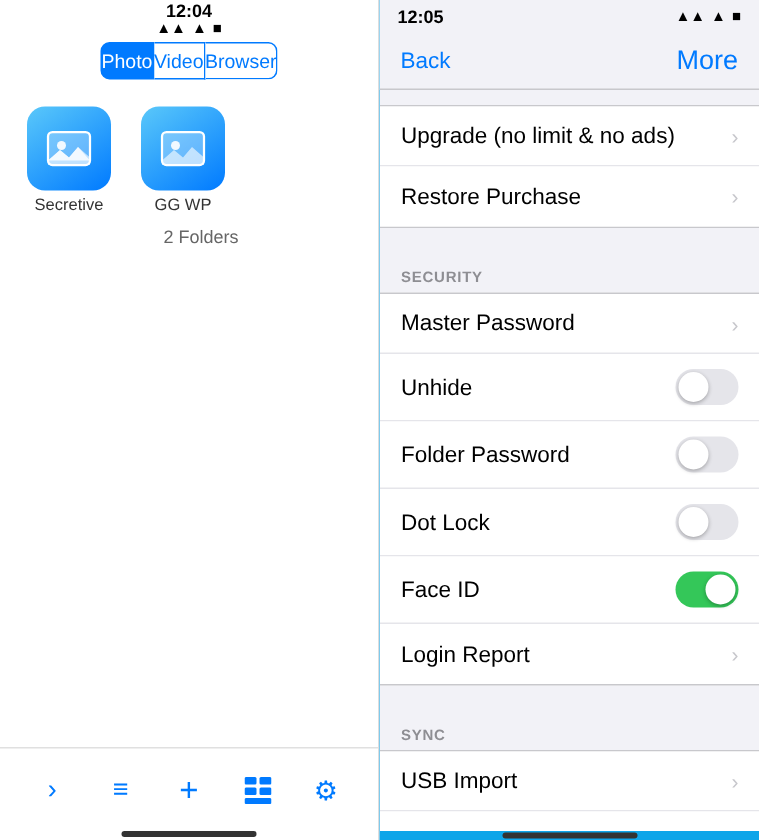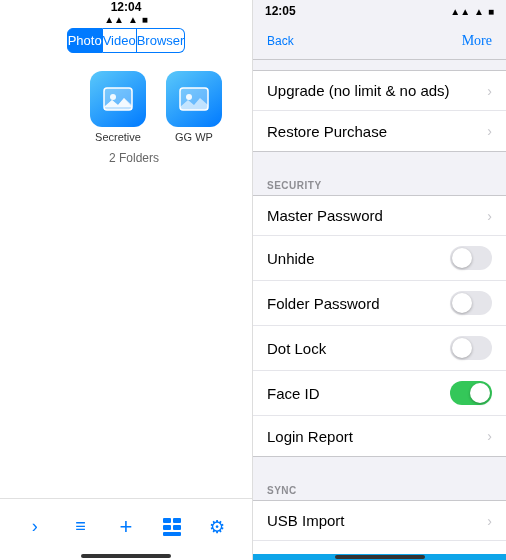--- a/index.html
+++ b/index.html
@@ -73,22 +73,22 @@
       border-radius: 0 6px 6px 0;
     }
 
     .tab-button:not(:first-child) {
       border-left: none;
     }
 
     .folder-grid {
       display: flex;
       flex-direction: column;
-      align-items: flex-end;
-      padding: 12px 28px;
+      align-items: flex-start;
+      padding: 12px 16px;
       flex: 1;
     }
 
     .folder-row {
       display: flex;
       gap: 16px;
       margin-bottom: 4px;
     }
 
     .folder-item {
@@ -188,29 +188,28 @@
       background: #f2f2f7;
       display: flex;
       align-items: center;
       justify-content: space-between;
       padding: 0 14px;
       border-bottom: 1px solid #c8c8cc;
     }
 
     .nav-back {
       color: #007AFF;
-      font-size: 12px;
+      font-size: 15px;
       cursor: pointer;
     }
 
     .nav-more {
       color: #007AFF;
-      font-size: 14px;
+      font-size: 18px;
       cursor: pointer;
-      font-family: Liberation Serif, serif;
     }
 
     .settings-list {
       flex: 1;
       overflow-y: auto;
       background: #f2f2f7;
     }
 
     .settings-section {
       margin-bottom: 0;

